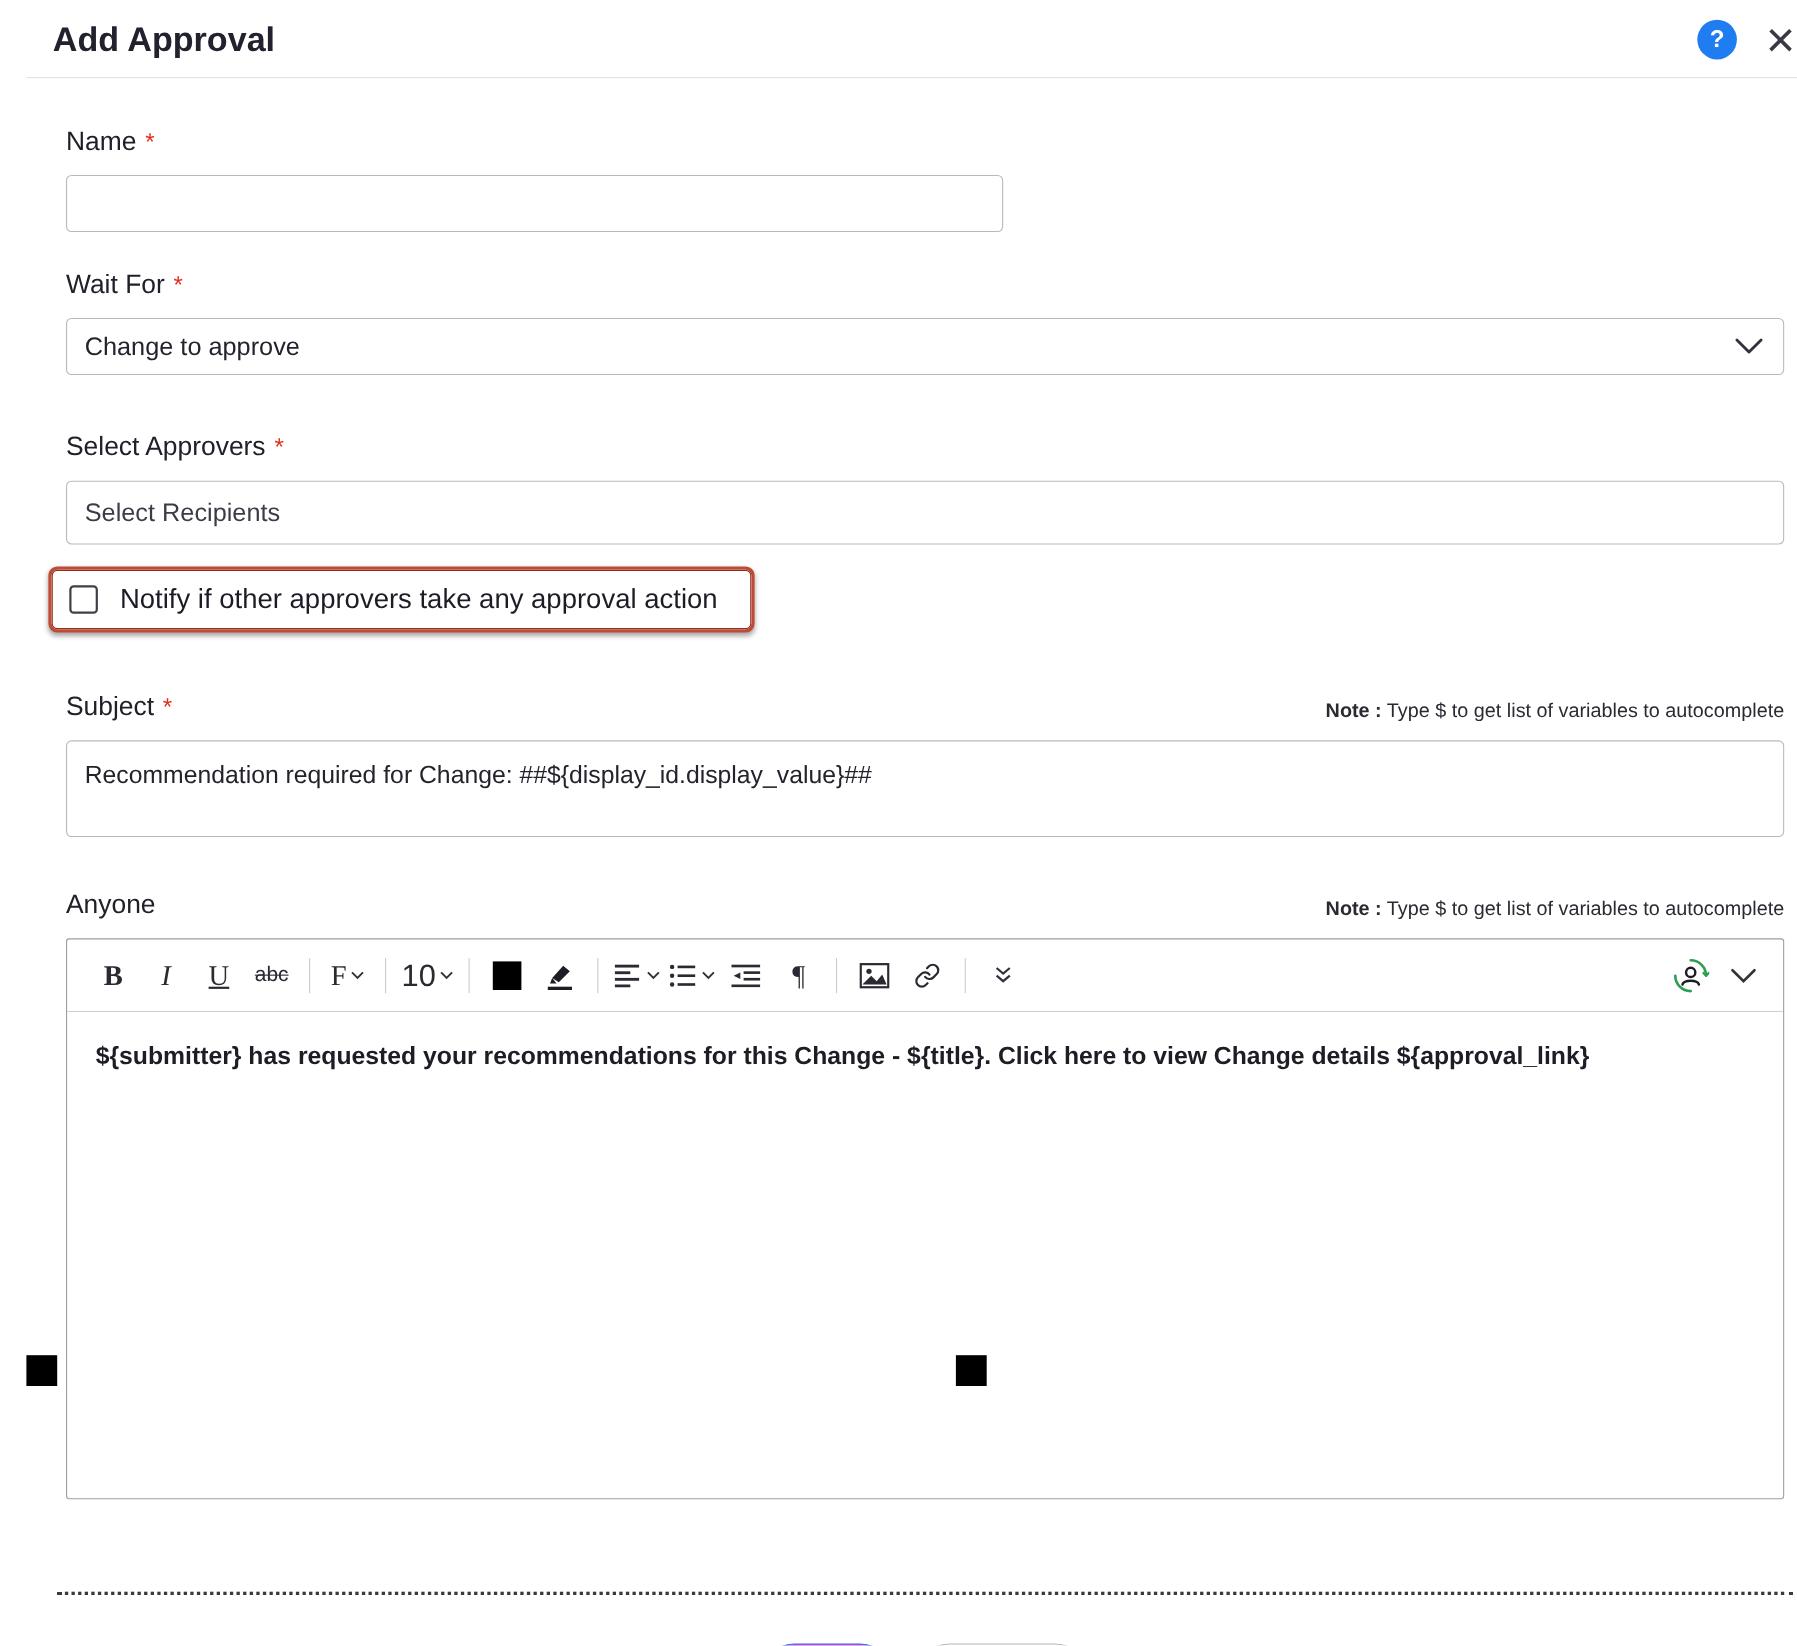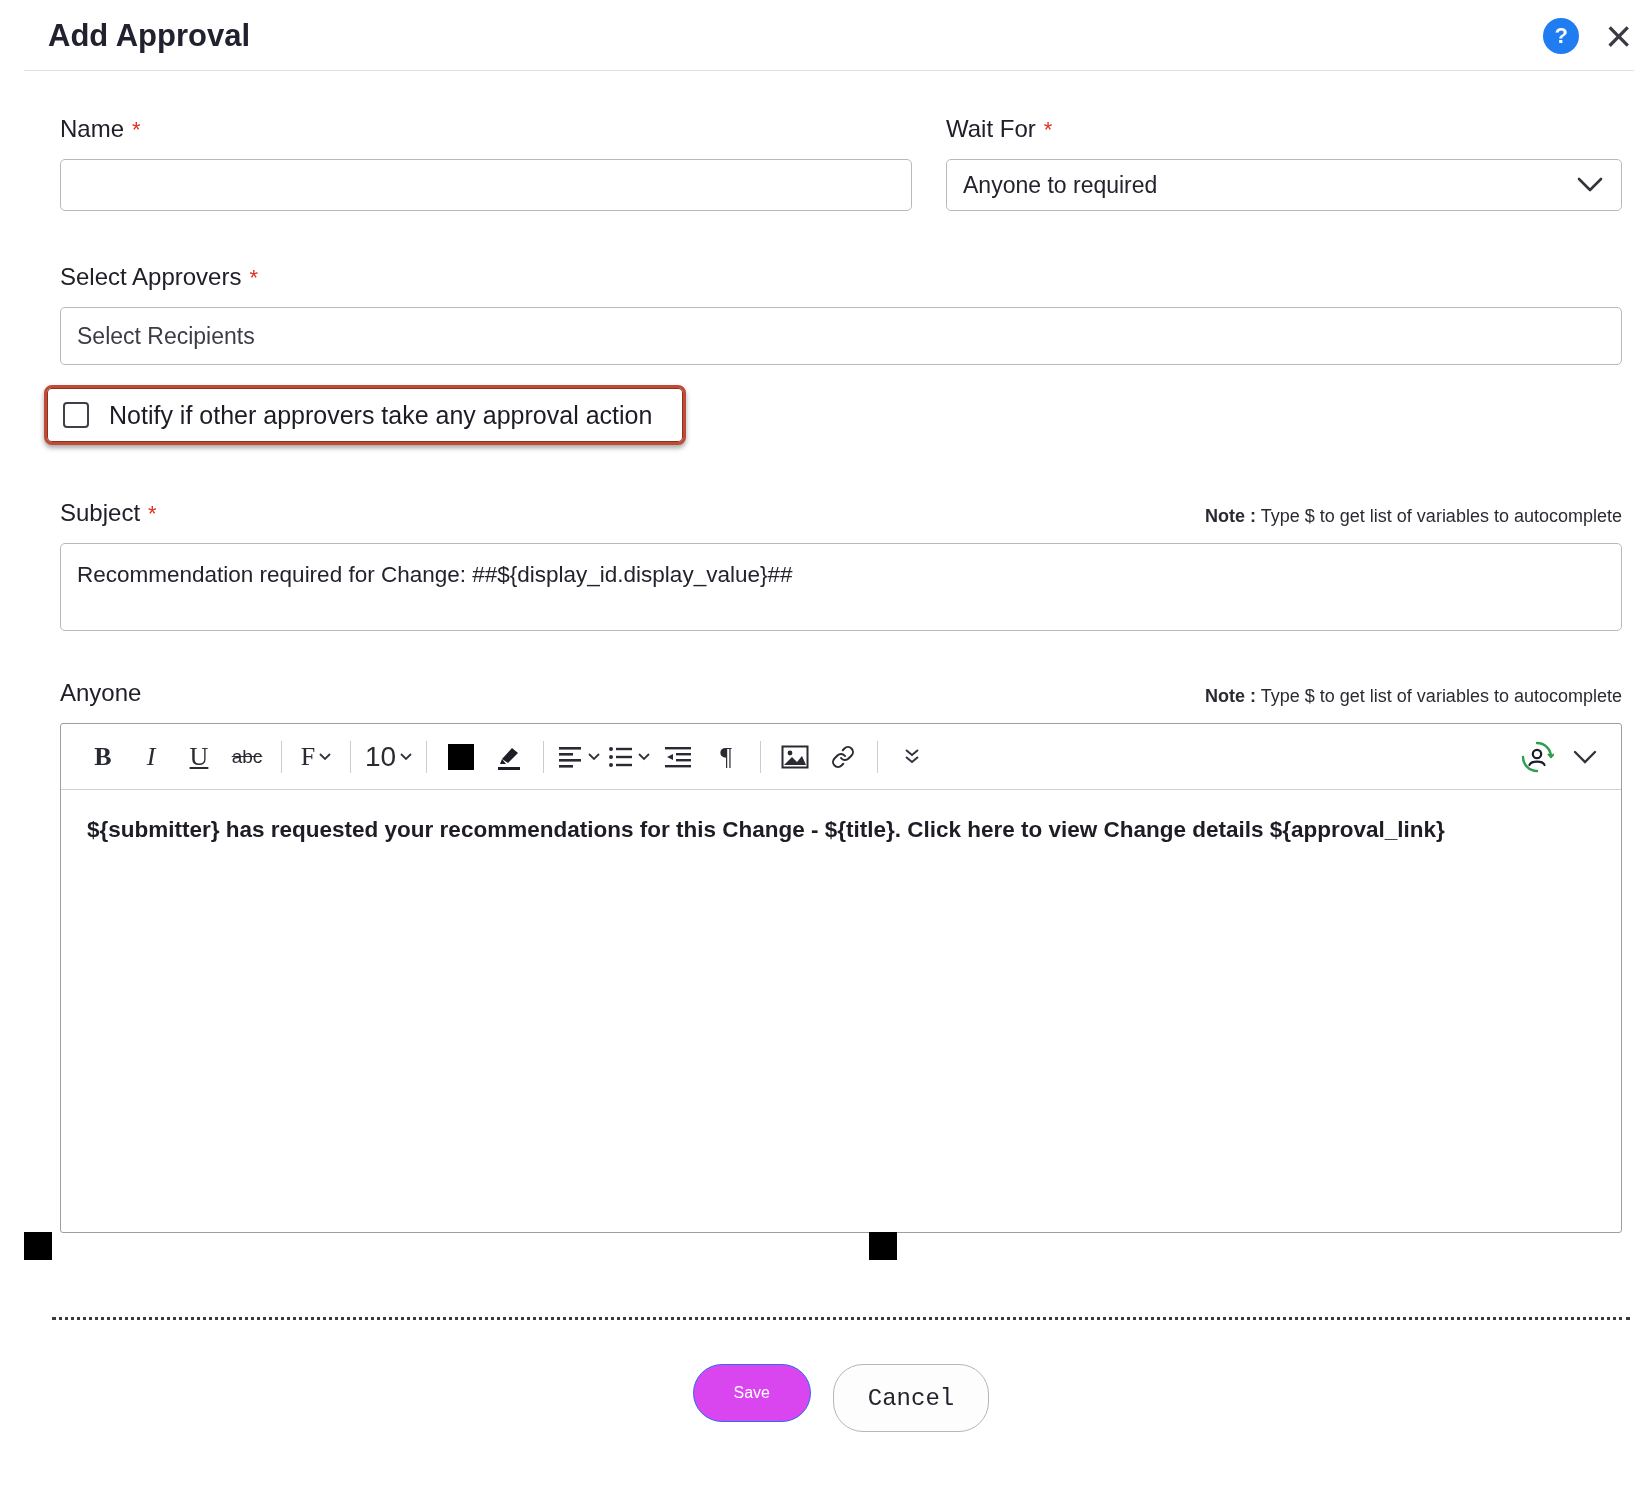--- a/index.html
+++ b/index.html
@@ -31,21 +31,21 @@
   .close-btn {
     background: none; border: none; cursor: pointer;
     font-size: 46px; line-height: 30px; color: #3a3a44; font-weight: 300;
   }
 
   
   .form-area { padding: 0 36px; }
   .field-label { font-size: 24px; color: #20202a; }
   .req { color: #e0301e; font-size: 22px; margin-left: 8px; }
 
-  .row-1 { display: flex; gap: 34px; margin-top: 44px; }
+  .row-1 { display: flex; gap: 34px; margin-top: 44px; flex-direction: column; }
   .col-name { width: 852px; }
   .col-wait { flex: 1; }
   .label-line { margin-bottom: 16px; }
 
   .text-input {
     width: 100%; height: 52px;
     border: 1.5px solid #b6bac0; border-radius: 5px;
     font-size: 22px; color: #2a2a32; padding: 0 16px;
     font-family: "Liberation Sans", sans-serif;
     background: #fff;
@@ -179,21 +179,21 @@
         <div class="label-line">
           <span class="field-label">Name</span><span class="req">*</span>
         </div>
         <input class="text-input" type="text" value="" style="">
       </div>
       <div class="col-wait">
         <div class="label-line">
           <span class="field-label">Wait For</span><span class="req">*</span>
         </div>
         <div class="select-box">
-          <span class="select-value">Anyone to required</span>
+          <span class="select-value">Change to approve</span>
           <span>
             <svg width="26" height="16" viewBox="0 0 26 16">
                 <path d="M2 2 L13 13 L24 2" fill="none" stroke="#33333d" stroke-width="2.6" stroke-linecap="round" stroke-linejoin="round"></path>
               </svg>
           </span>
         </div>
       </div>
     </div>
 
     <div class="approvers-block">

